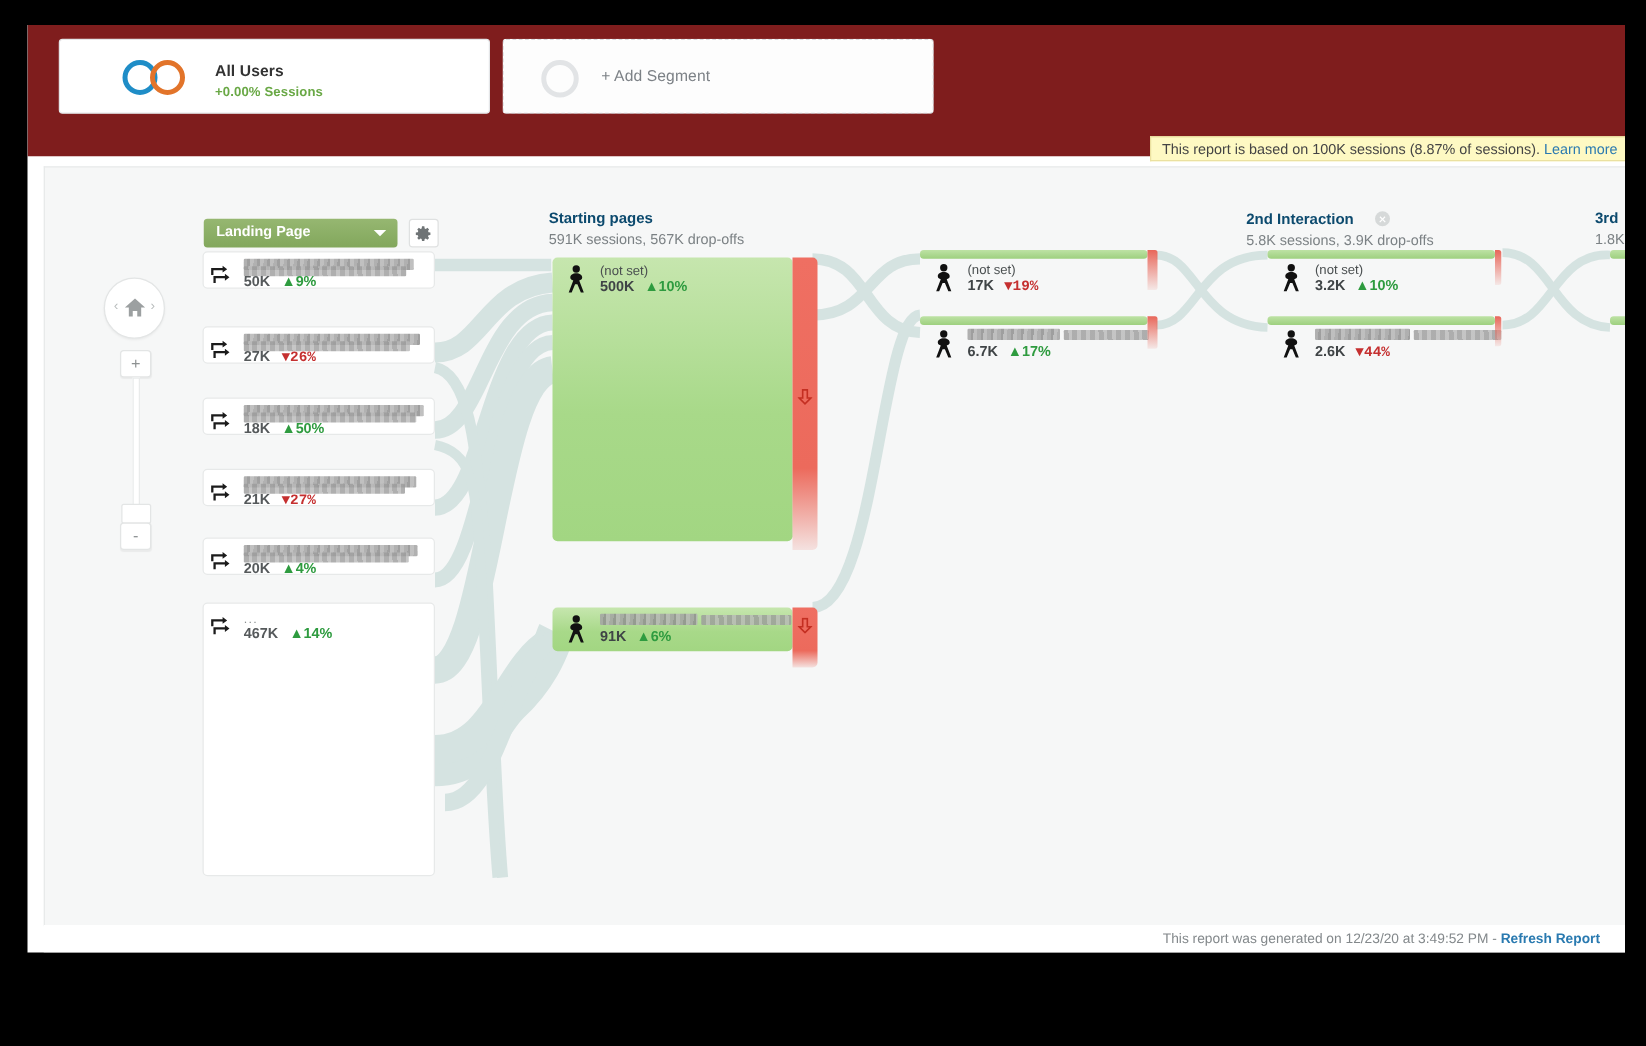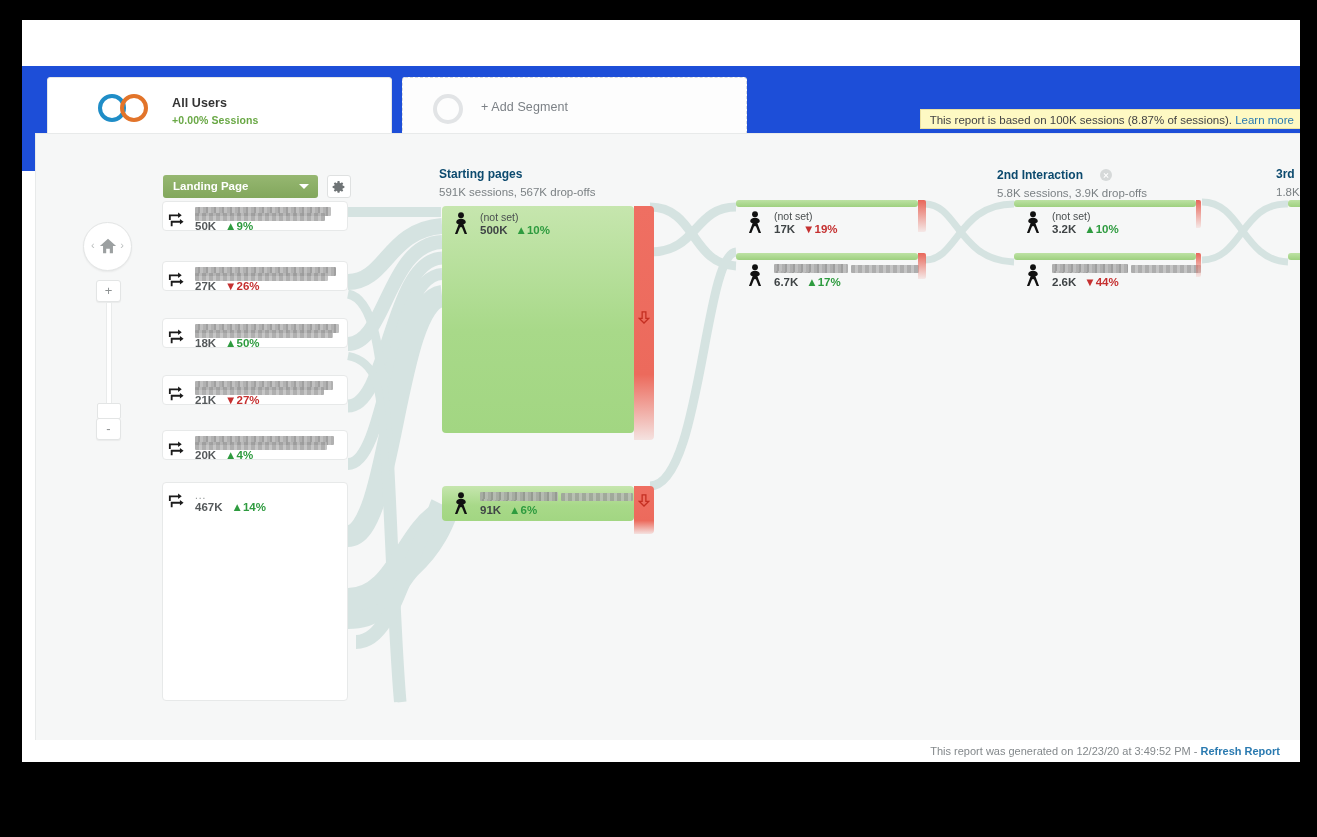--- a/index.html
+++ b/index.html
@@ -6,21 +6,21 @@
   html,body{margin:0;padding:0;background:#000;}
   body{width:1317px;height:837px;overflow:hidden;
        font-family:"Liberation Sans","DejaVu Sans",sans-serif;
        -webkit-font-smoothing:antialiased;}
 
   
   #app{position:absolute;left:22px;top:20px;width:1278px;height:742px;
        background:#ffffff;overflow:hidden;}
 
   
-  .segbar{position:absolute;left:0;top:0;width:1278px;height:105px;background:#1d4ed8;margin-top:46px;}
+  .segbar{position:absolute;left:0;top:0;width:1278px;height:105px;background:#7f1d1d;}
   .seg-card{position:absolute;top:11px;height:60px;background:#fff;
             border:1px solid #e4e6e8;border-radius:3px;box-sizing:border-box;}
   .seg-all{left:25px;width:345px;}
   .seg-add{left:380px;width:345px;border:1px dashed #d7dade;background:#fdfdfd;}
   .rings{position:absolute;left:50px;top:16px;width:62px;height:28px;}
   .ring{position:absolute;top:0;width:28px;height:28px;border-radius:50%;
         box-sizing:border-box;}
   .ring.blue{left:0;border:4px solid #1f8dc7;}
   .ring.orange{left:22px;border:4px solid #e2742a;}
   .seg-title{position:absolute;left:124px;top:18px;font-size:12.5px;
@@ -90,21 +90,21 @@
   .nodebox .rowtxt{position:absolute;left:32px;top:5px;right:4px;height:11px;}
   .redact{display:block;height:9px;border-radius:1px;
           background:repeating-linear-gradient(94deg,#a3a3a3 0 3px,#8f8f8f 3px 5px,#b5b5b5 5px 8px);
           opacity:.85;}
   .redact2{display:block;height:8px;margin-top:-3px;border-radius:1px;
           background:repeating-linear-gradient(88deg,#9b9b9b 0 4px,#b8b8b8 4px 7px);
           opacity:.8;}
   .metric{position:absolute;left:32px;top:18px;font-size:11.5px;color:#55595b;
           font-weight:bold;white-space:nowrap;}
   .metric .d{margin-left:9px;font-weight:bold;}
-  .up{color:#2e9b3f;} .down{color:#c53030;}
+  .up{color:#2e9b3f;} .down{color:#c53030;font-family:Liberation Mono, monospace;}
   .arr2{position:absolute;left:5px;top:6px;width:22px;height:22px;}
 
   
   svg.flows{position:absolute;left:0;top:0;width:1265px;height:607px;}
   .rib{fill:none;stroke:#d5e3e1;}
 
   
   .gnode{position:absolute;border-radius:4px;
          background:linear-gradient(180deg,#c6e6ae 0%,#a8d989 55%,#a2d682 100%);
          box-sizing:border-box;}

